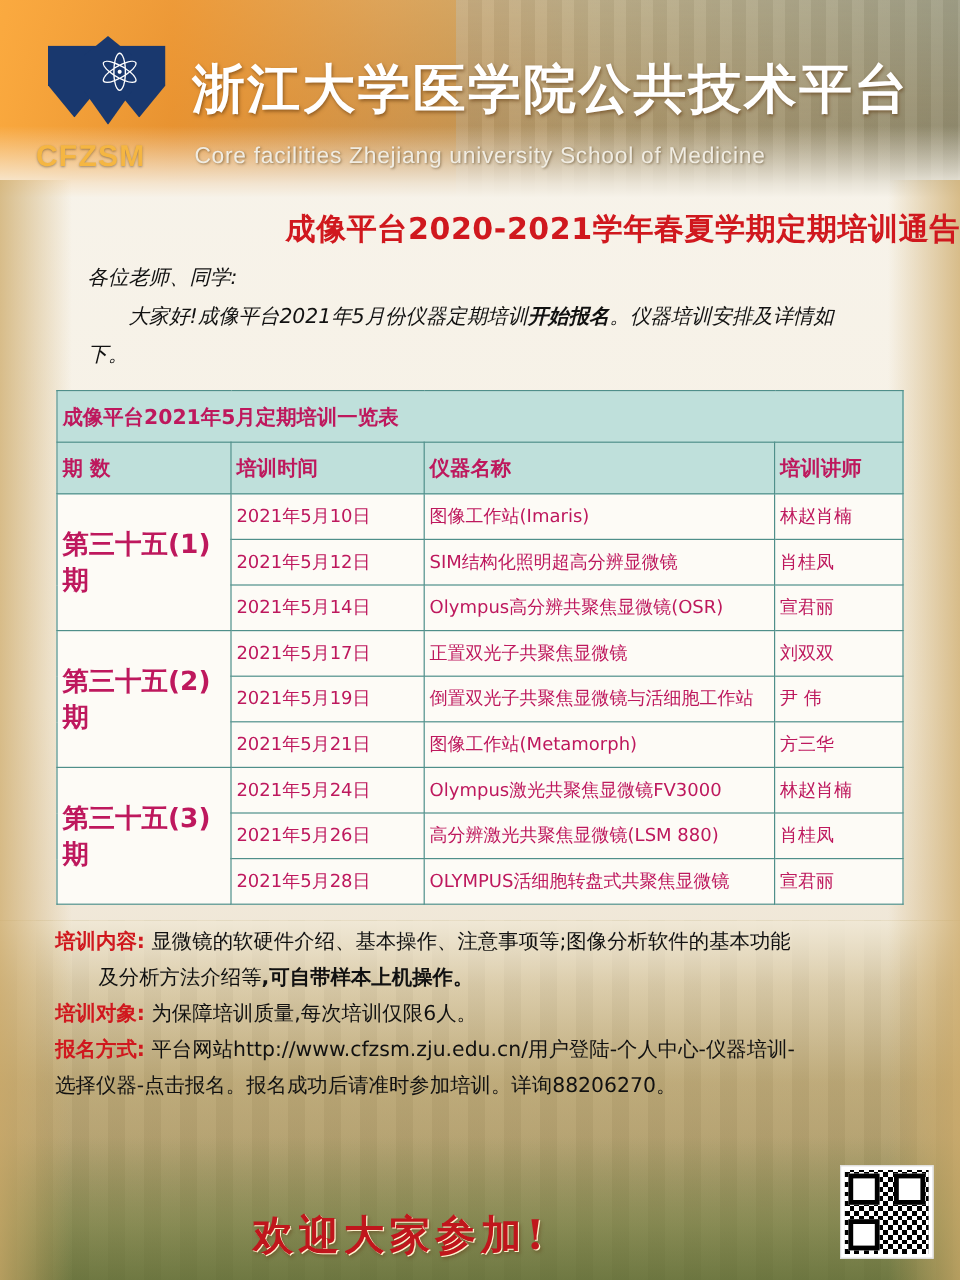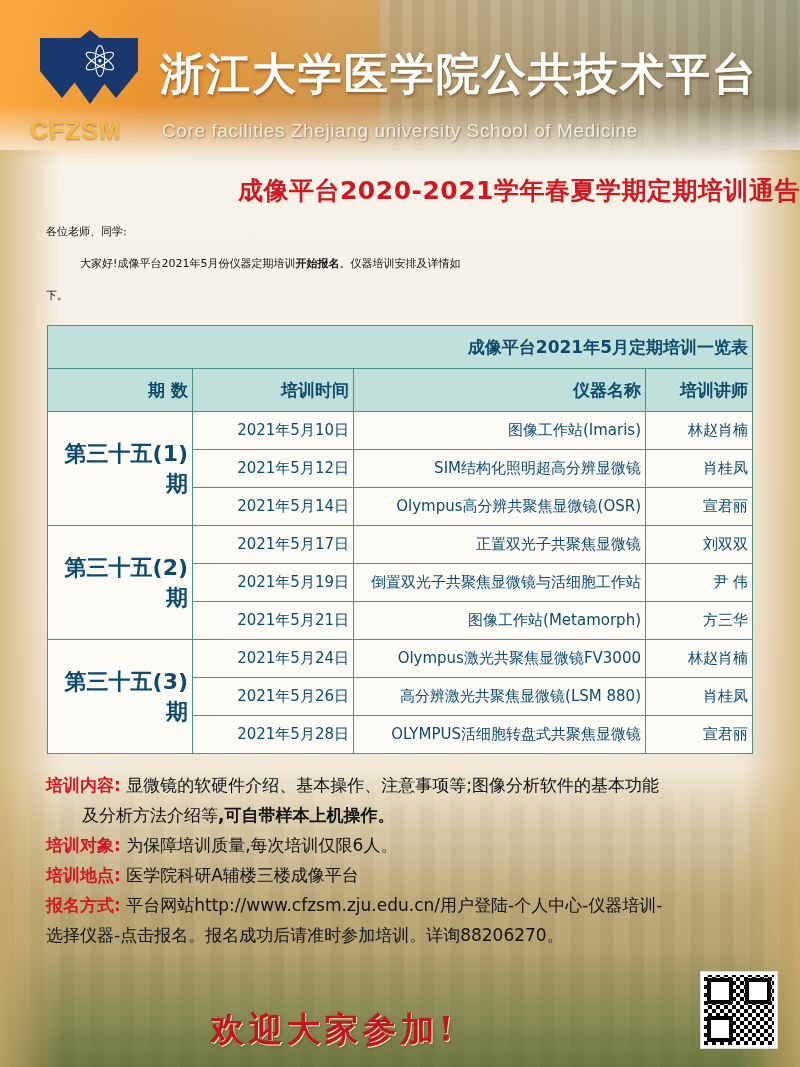--- a/index.html
+++ b/index.html
@@ -95,38 +95,39 @@
     position:absolute;left:0;top:160px;width:800px;
   }
   .headline{
     text-align:right;
     font-size:25px;font-weight:bold;color:#d0181e;
     margin:14px 0 10px;
     letter-spacing:.5px;
     font-family:"DejaVu Sans","Liberation Sans",sans-serif;
   }
   .para{
-    font-size:11px;color:#111;margin:0 46px 2px;line-height:30px;
-    font-family:"DejaVu Sans","Liberation Sans",sans-serif;
+    font-size:17px;color:#111;margin:0 73px 2px;line-height:30px;
+    font-family:"DejaVu Sans","Liberation Sans",sans-serif;
+    font-style:italic;
   }
   .para.indent{text-indent:34px;}
   .para b{font-weight:bold;}
 
   table.sched{
     border-collapse:collapse;
     margin:14px auto 0;
     width:706px;
     background:#fdfbf6;
     font-family:"DejaVu Sans","Liberation Sans",sans-serif;
   }
   table.sched td,table.sched th{
     border:1px solid #4f8f8a;
-    text-align:right;
+    text-align:left;
     font-size:15px;
-    color:#0c4a6e;
+    color:#be185d;
     padding:6px 4px;
   }
   table.sched .cap{
     background:#bfe0db;
     font-weight:bold;font-size:17px;height:30px;
   }
   table.sched .hdr td{
     background:#bfe0db;
     font-weight:bold;font-size:17px;height:30px;
   }
@@ -279,24 +280,20 @@
         <span>显微镜的软硬件介绍、基本操作、注意事项等;图像分析软件的基本功能</span>
       </div>
       <div class="note" style="text-indent:36px">
         <span>及分析方法介绍等</span><span class="bold">,可自带样本上机操作。</span>
       </div>
       <div class="note">
         <span class="lbl">培训对象:</span>
         <span>为保障培训质量,每次培训仅限6人。</span>
       </div>
       <div class="note">
-        <span class="lbl">培训地点:</span>
-        <span>医学院科研A辅楼三楼成像平台</span>
-      </div>
-      <div class="note">
         <span class="lbl">报名方式:</span>
         <span>平台网站http://www.cfzsm.zju.edu.cn/用户登陆-个人中心-仪器培训-</span>
       </div>
       <div class="note">
         <span>选择仪器-点击报名。报名成功后请准时参加培训。详询88206270。</span>
       </div>
     </div>
   </div>
 
   <div class="welcome">欢迎大家参加!</div>

